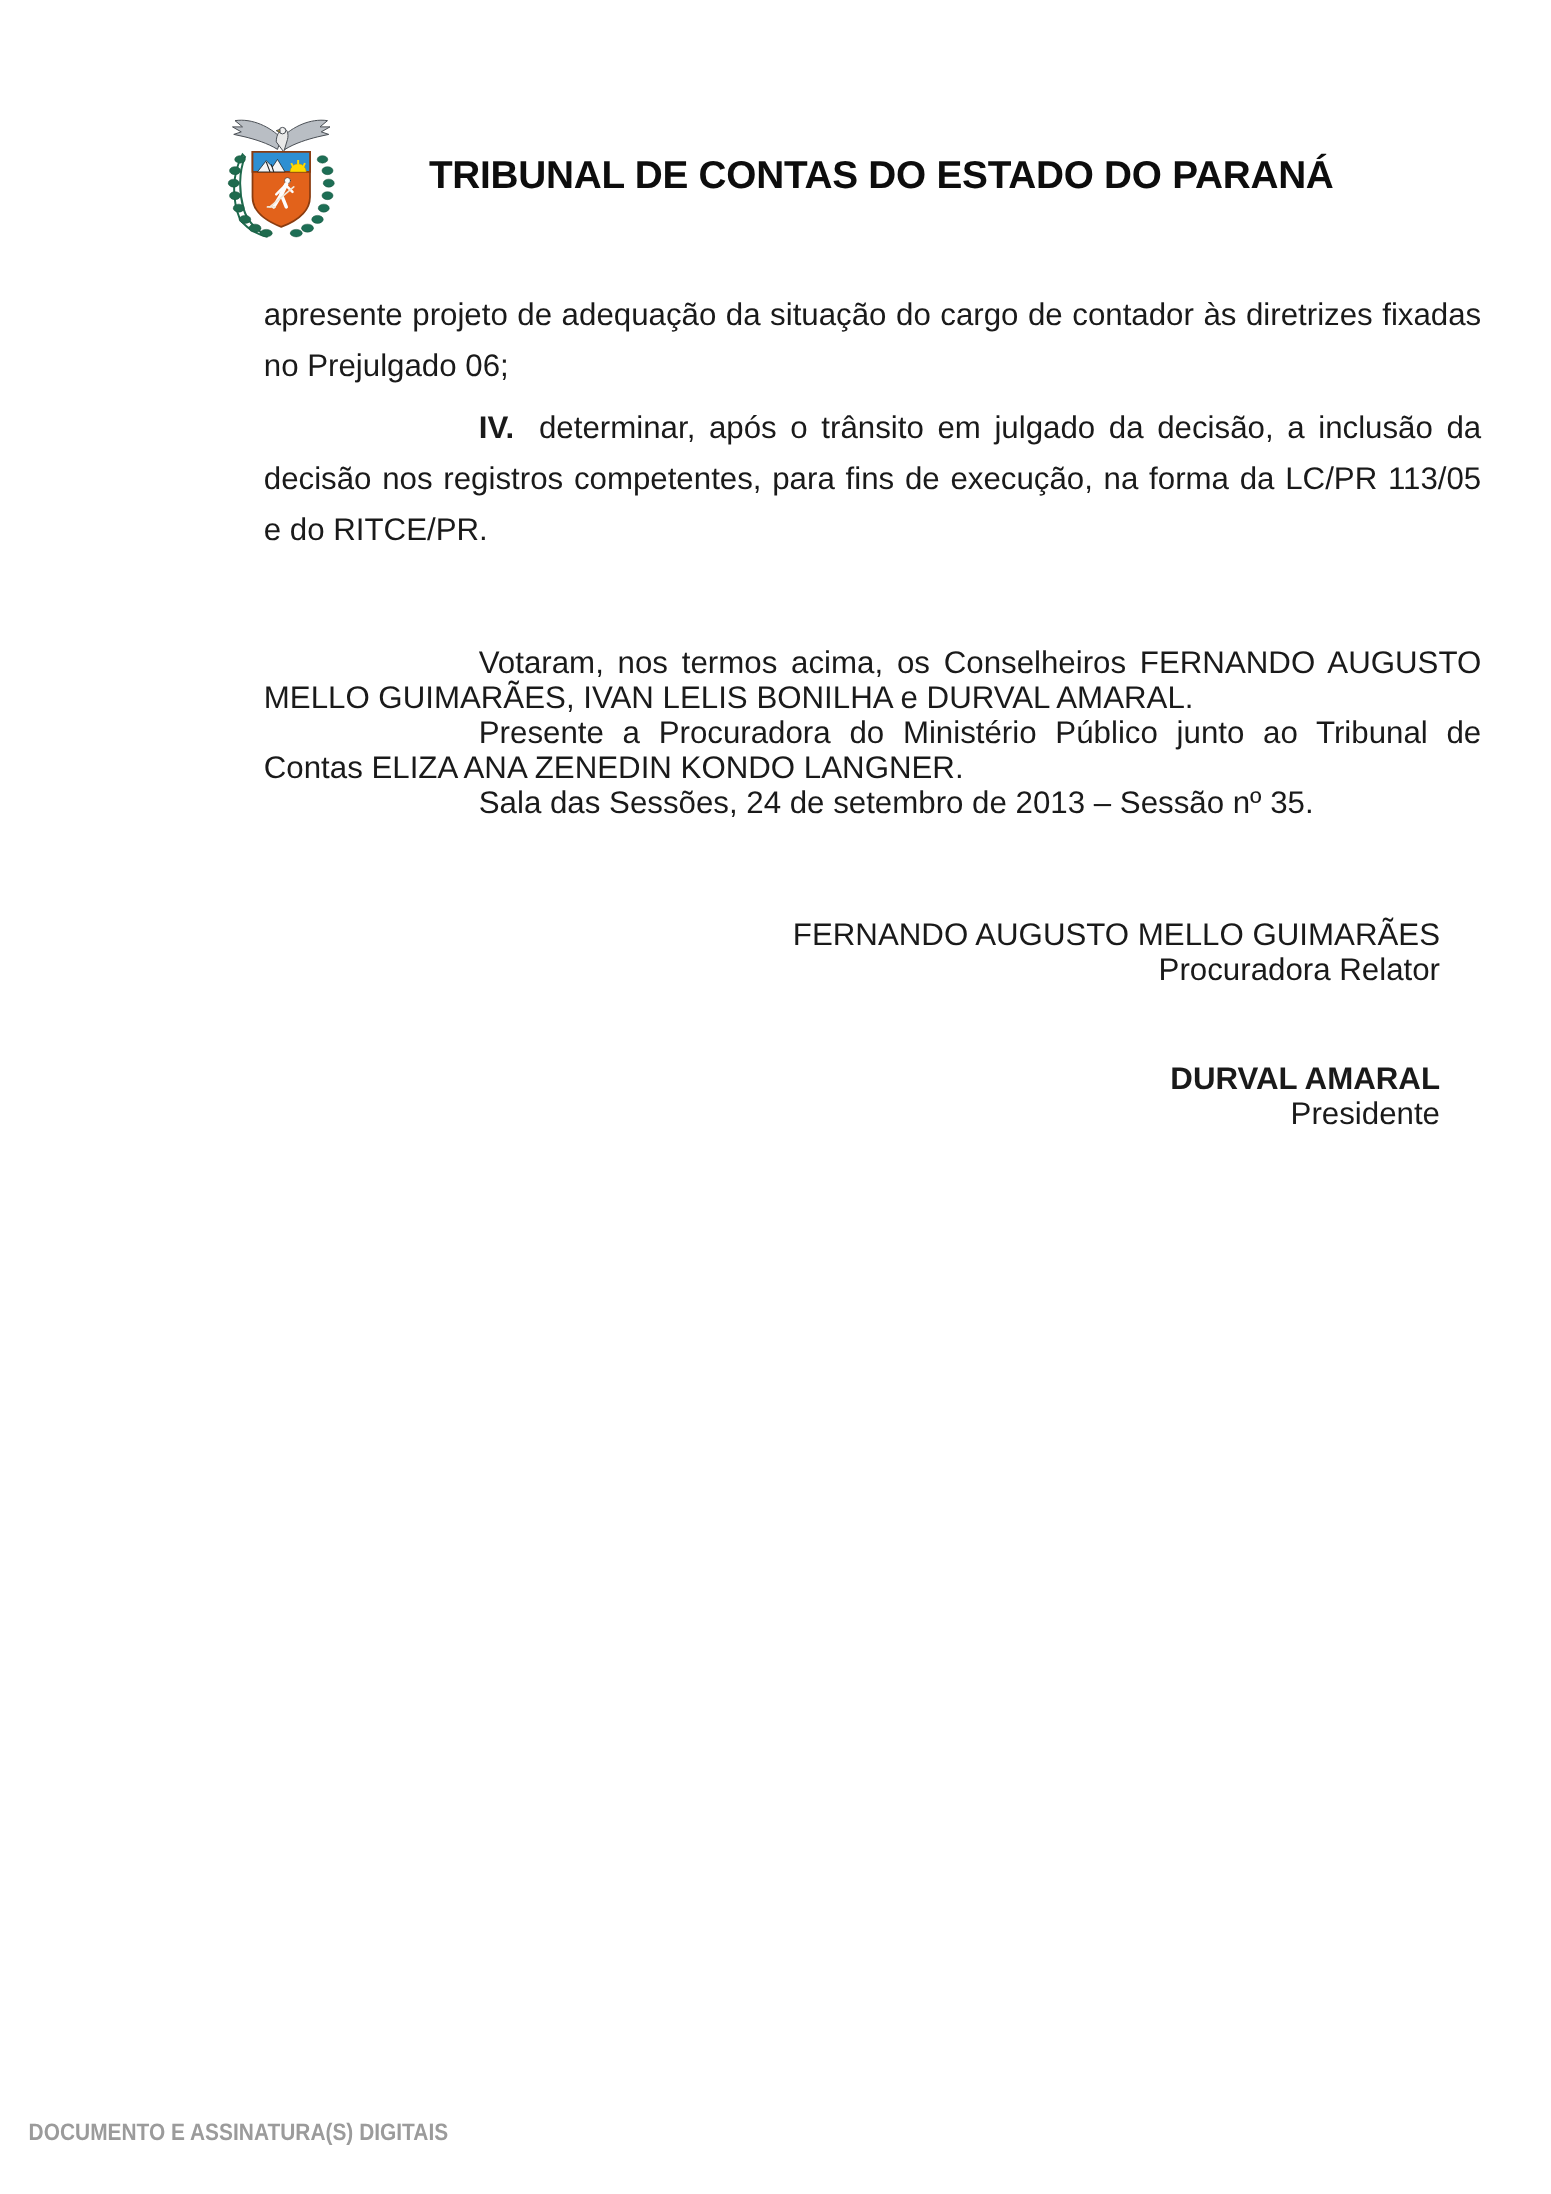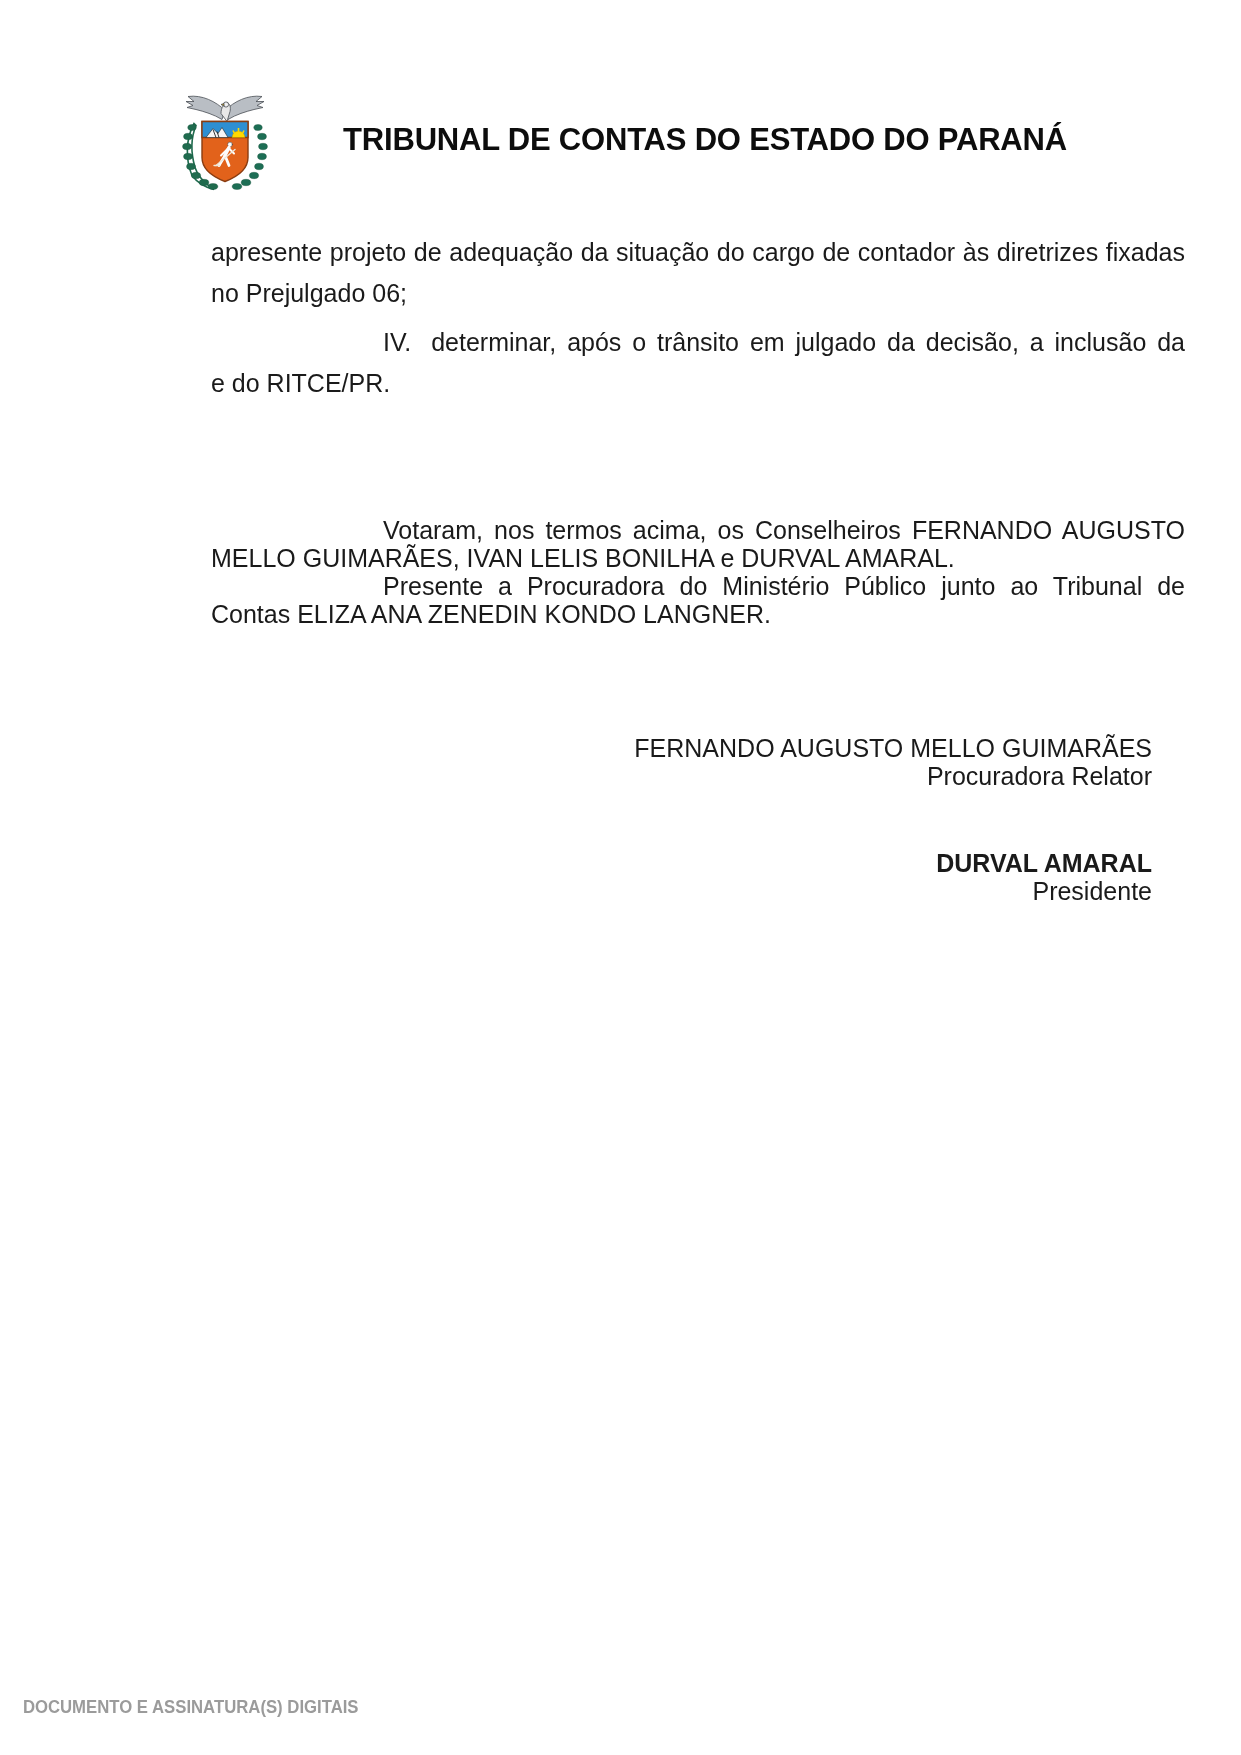--- a/index.html
+++ b/index.html
@@ -22,21 +22,21 @@
     letter-spacing:-0.2px;white-space:nowrap;
   }
 
   
   .para{position:absolute;left:178px;width:974px;font-size:25px;margin-left:33px;}
   .double .line{line-height:41px;}
   .single .line{line-height:28px;}
   .line{white-space:nowrap;}
   .line.just{white-space:normal;text-align:justify;text-align-last:justify;-moz-text-align-last:justify;}
   .line.indent{padding-left:172px;}
-  .iv{font-weight:normal;margin-right:9px;}
+  .iv{font-weight:bold;margin-right:9px;}
 
   .sig{position:absolute;left:178px;width:974px;text-align:right;font-size:25px;line-height:28px;}
   .sig .bold{font-weight:bold;}
 
   footer{position:absolute;left:0;top:1694px;width:1241px;text-align:left;font-weight:bold;}
   .fline{line-height:25px;font-size:19px;}
   .fline span{display:inline-block;transform:scaleX(0.88);transform-origin:50% 50%;white-space:nowrap;}
 </style>
 </head>
 <body>
@@ -101,28 +101,30 @@
 
   <h1 class="title">TRIBUNAL DE CONTAS DO ESTADO DO PARANÁ</h1>
 
   <div class="para double" style="top:232px">
     <div class="line just">apresente projeto de adequação da situação do cargo de contador às diretrizes fixadas</div>
     <div class="line">no Prejulgado 06;</div>
   </div>
 
   <div class="para double" style="top:322px">
     <div class="line just indent"><span class="iv">IV.</span> <span>determinar, após o trânsito em julgado da decisão, a inclusão da</span></div>
+    <div class="line just">decisão nos registros competentes, para fins de execução, na forma da LC/PR 113/05</div>
     <div class="line">e do RITCE/PR.</div>
   </div>
 
   <div class="para single" style="top:516px">
     <div class="line just indent">Votaram, nos termos acima, os Conselheiros FERNANDO AUGUSTO</div>
     <div class="line">MELLO GUIMARÃES, IVAN LELIS BONILHA e DURVAL AMARAL.</div>
     <div class="line just indent">Presente a Procuradora do Ministério Público junto ao Tribunal de</div>
     <div class="line">Contas ELIZA ANA ZENEDIN KONDO LANGNER.</div>
+    <div class="line indent">Sala das Sessões, 24 de setembro de 2013 – Sessão nº 35.</div>
   </div>
 
   <div class="sig" style="top:734px">
     <div>FERNANDO AUGUSTO MELLO GUIMARÃES</div>
     <div>Procuradora Relator</div>
   </div>
 
   <div class="sig" style="top:849px">
     <div class="bold">DURVAL AMARAL</div>
     <div>Presidente</div>

